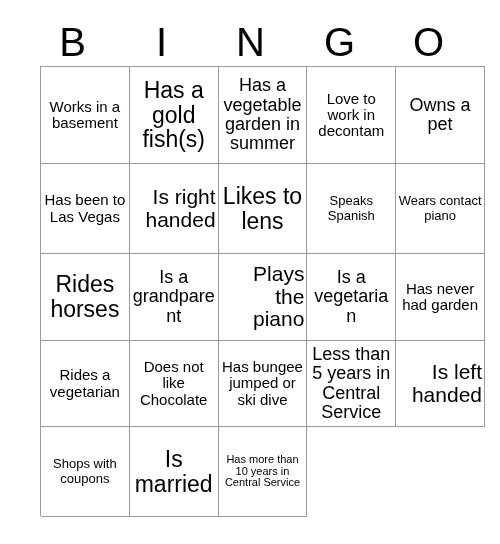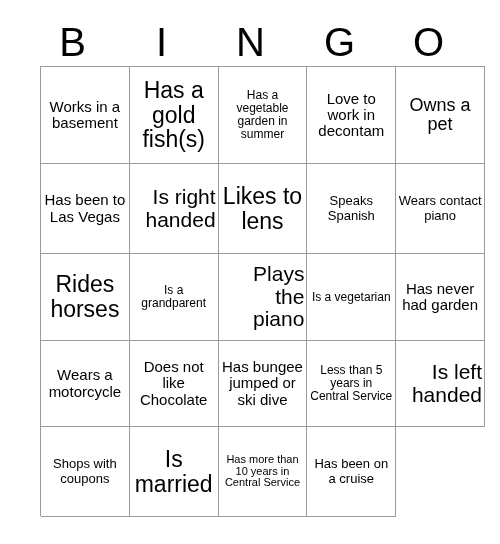--- a/index.html
+++ b/index.html
@@ -80,21 +80,21 @@
     word-wrap: break-word;
     overflow-wrap: break-word;
   }
 
   
   .fs-xxl .cell-text { font-size: 18px; }
   .fs-xl  .cell-text { font-size: 23px; }
   .fs-lg  .cell-text { font-size: 21px; text-align: right; }
   .fs-md  .cell-text { font-size: 13px; }
   .fs-sm  .cell-text { font-size: 15px; }
-  .fs-xs  .cell-text { font-size: 12px; }
+  .fs-xs  .cell-text { font-size: 18px; }
   .fs-xxs .cell-text { font-size: 11px; }
   .fs-free .cell-text { font-size: 30px; }
 </style>
 </head>
 <body>
 
 <div id="bingo-card">
 
   <div id="bingo-header">
     <div class="header-letter">B</div>
@@ -147,21 +147,21 @@
         <span class="cell-text">Plays the piano</span>
       </div>
     <div class="bingo-cell fs-xs">
         <span class="cell-text">Is a vegetarian</span>
       </div>
 
     <div class="bingo-cell fs-sm">
         <span class="cell-text">Has never had garden</span>
       </div>
     <div class="bingo-cell fs-sm">
-        <span class="cell-text">Wears a motorcycle</span>
+        <span class="cell-text">Rides a vegetarian</span>
       </div>
     <div class="bingo-cell fs-sm">
         <span class="cell-text">Does not like Chocolate</span>
       </div>
     <div class="bingo-cell fs-sm">
         <span class="cell-text">Has bungee jumped or ski dive</span>
       </div>
     <div class="bingo-cell fs-xs">
         <span class="cell-text">Less than 5 years in Central Service</span>
       </div>
@@ -171,18 +171,15 @@
       </div>
     <div class="bingo-cell fs-md">
         <span class="cell-text">Shops with coupons</span>
       </div>
     <div class="bingo-cell fs-xl">
         <span class="cell-text">Is married</span>
       </div>
     <div class="bingo-cell fs-xxs">
         <span class="cell-text">Has more than 10 years in Central Service</span>
       </div>
-    <div class="bingo-cell fs-md">
-        <span class="cell-text">Has been on a cruise</span>
-      </div>
   </div>
 
 </div>
 
 </body></html>

